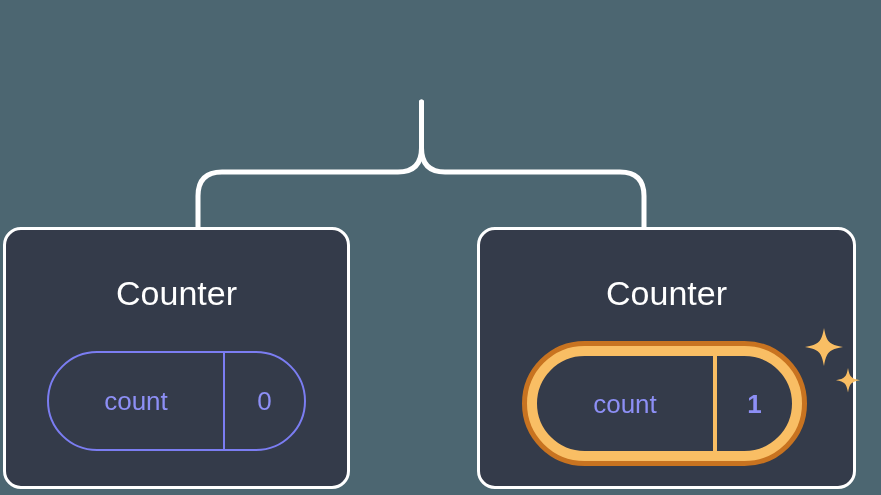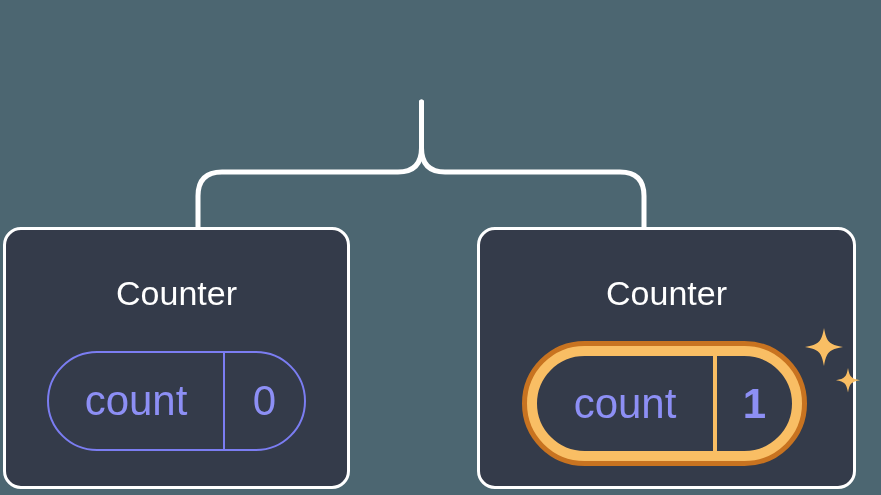--- a/index.html
+++ b/index.html
@@ -96,21 +96,21 @@
   }
   .pill-plain .pill-key {
     flex: 0 0 174px;
     border-right: 2px solid #7b7df2;
   }
 
   .pill-key, .pill-val {
     display: flex;
     align-items: center;
     justify-content: center;
-    font-size: 42px;
+    font-size: 26px;
     line-height: 1;
   }
   .pill-val { flex: 1 1 auto; }
 
   
   .pill-wrap-hl {
     position: absolute;
     left: 42px;
     top: 111px;
     width: 285px;

